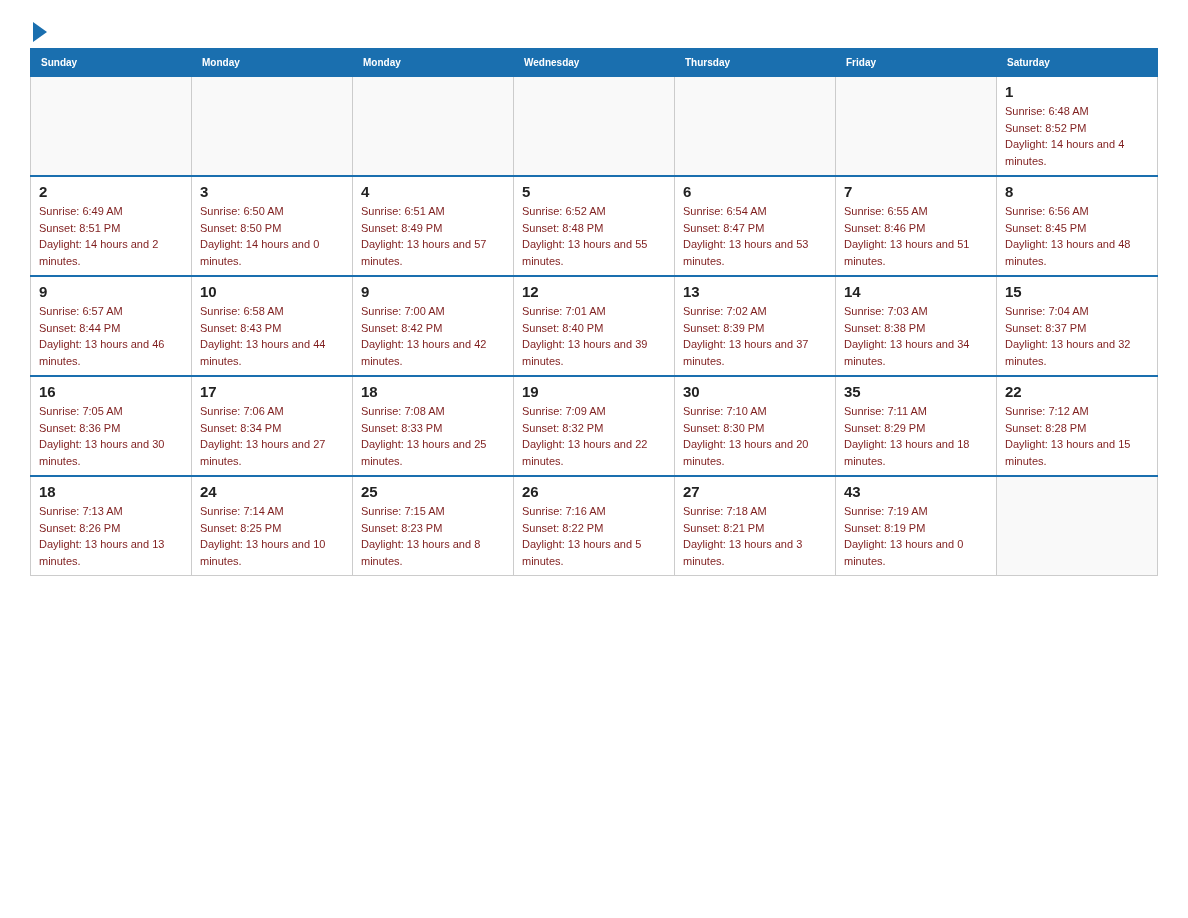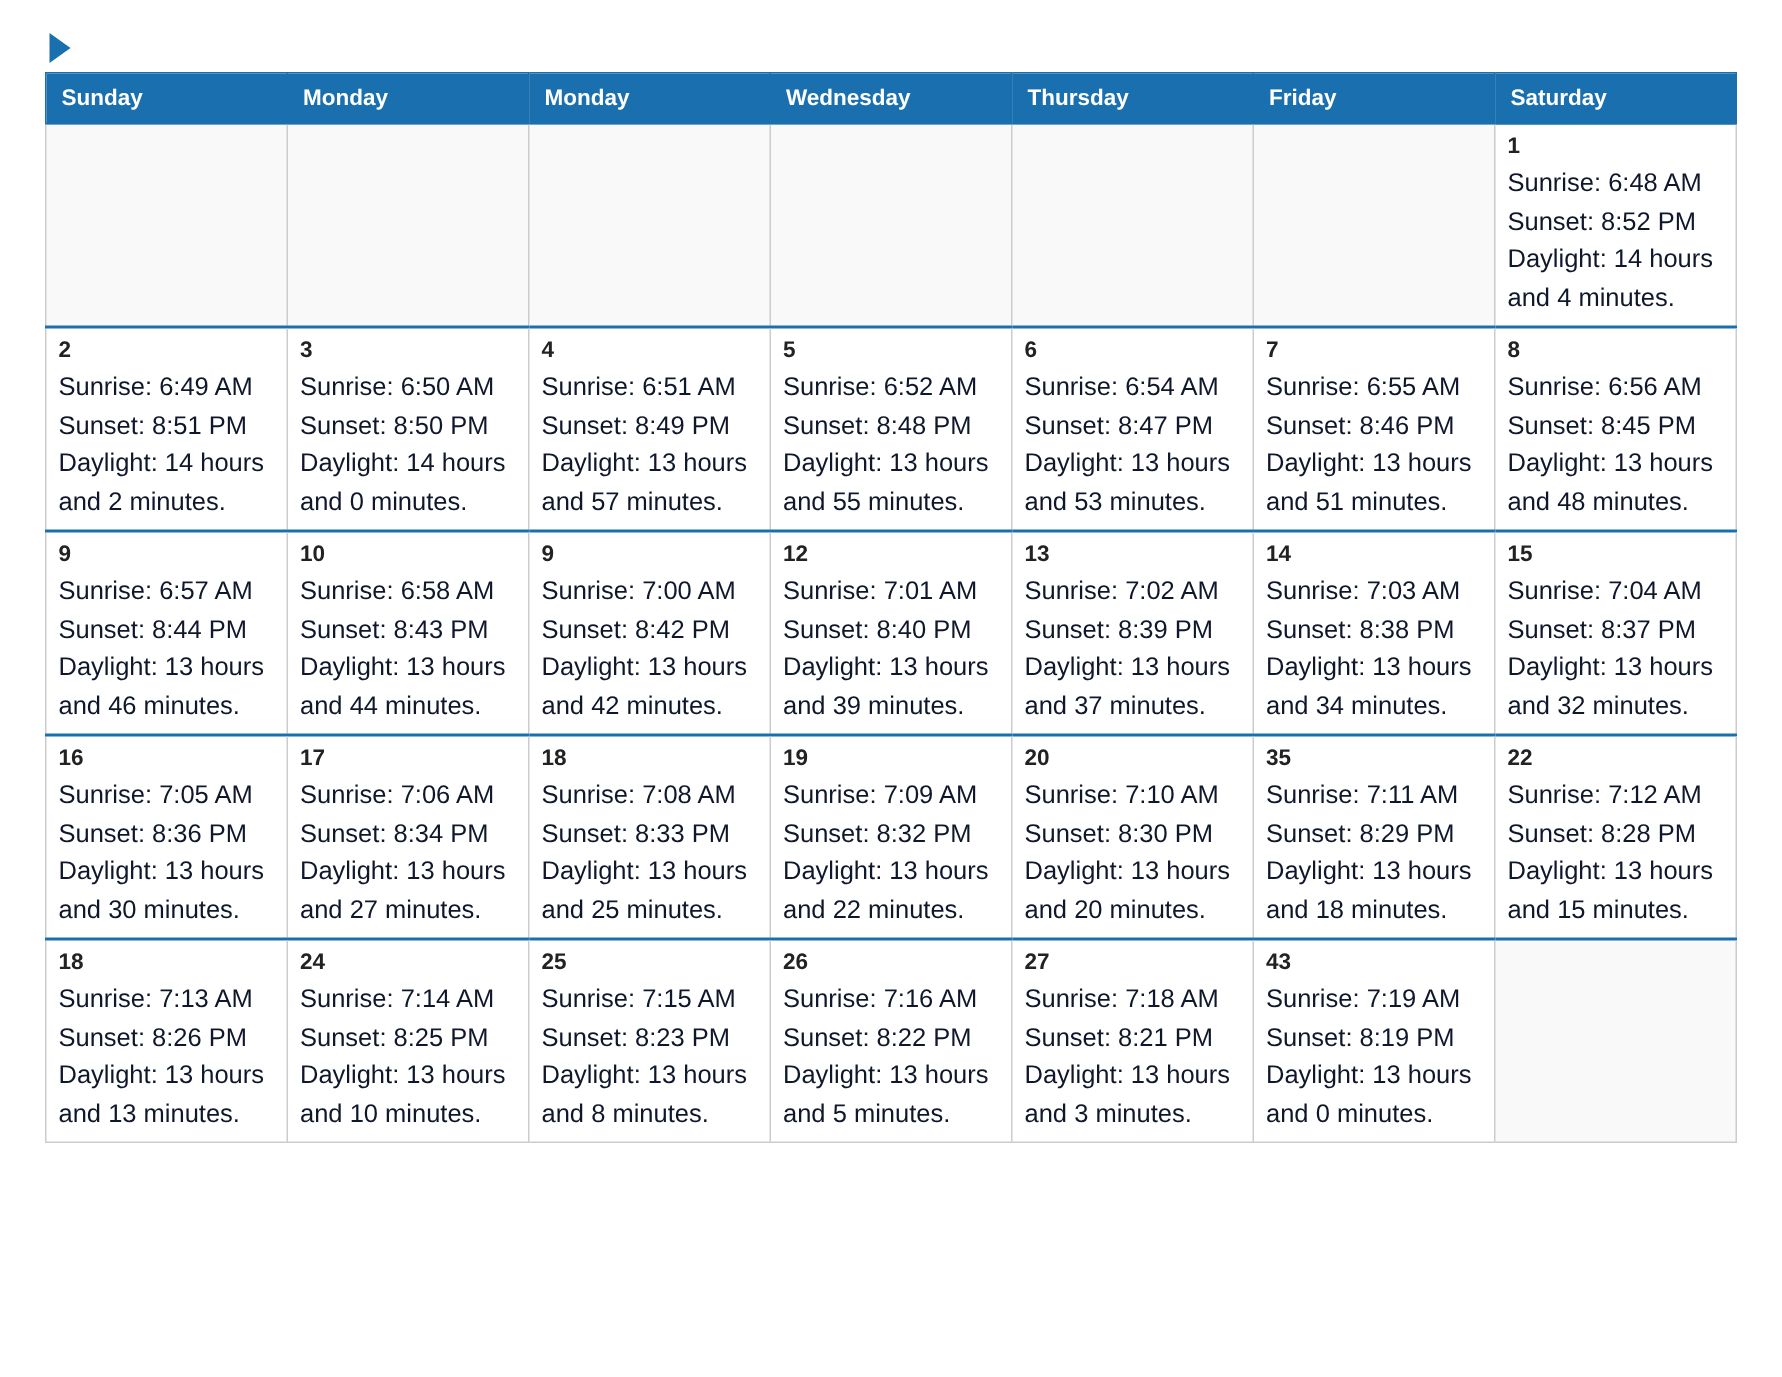--- a/index.html
+++ b/index.html
@@ -61,21 +61,21 @@
       margin-top: 4px;
     }
     .calendar {
       width: 100%;
       border-collapse: collapse;
       margin-top: 10px;
     }
     .calendar th {
       background: #1a6faf;
       color: #fff;
-      font-size: 15px;
+      font-size: 10px;
       font-weight: bold;
       padding: 8px 10px;
       text-align: left;
       border: 1px solid #1a6faf;
     }
     .calendar td {
       vertical-align: top;
       border: 1px solid #ccc;
       padding: 6px 8px;
       width: 14.28%;
@@ -84,22 +84,22 @@
       color: #333;
     }
     .day-num {
       font-size: 15px;
       font-weight: bold;
       color: #222;
       display: block;
       margin-bottom: 3px;
     }
     .day-info {
-      font-size: 17px;
-      color: #0f172a;
+      font-size: 11px;
+      color: #7f1d1d;
       line-height: 1.5;
     }
     .empty-cell {
       background: #f9f9f9;
     }
     .row-border td {
       border-top: 2px solid #1a6faf;
     }
   </style>
 </head>
@@ -215,21 +215,21 @@
         </td>
         <td>
           <span class="day-num">18</span>
           <div class="day-info">Sunrise: 7:08 AM<br>Sunset: 8:33 PM<br>Daylight: 13 hours and 25 minutes.</div>
         </td>
         <td>
           <span class="day-num">19</span>
           <div class="day-info">Sunrise: 7:09 AM<br>Sunset: 8:32 PM<br>Daylight: 13 hours and 22 minutes.</div>
         </td>
         <td>
-          <span class="day-num">20</span>
+          <span class="day-num">30</span>
           <div class="day-info">Sunrise: 7:10 AM<br>Sunset: 8:30 PM<br>Daylight: 13 hours and 20 minutes.</div>
         </td>
         <td>
           <span class="day-num">35</span>
           <div class="day-info">Sunrise: 7:11 AM<br>Sunset: 8:29 PM<br>Daylight: 13 hours and 18 minutes.</div>
         </td>
         <td>
           <span class="day-num">22</span>
           <div class="day-info">Sunrise: 7:12 AM<br>Sunset: 8:28 PM<br>Daylight: 13 hours and 15 minutes.</div>
         </td>

